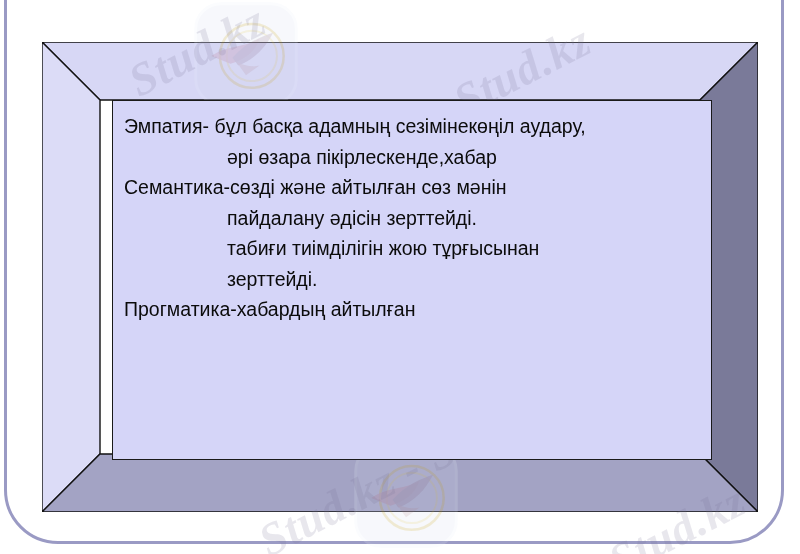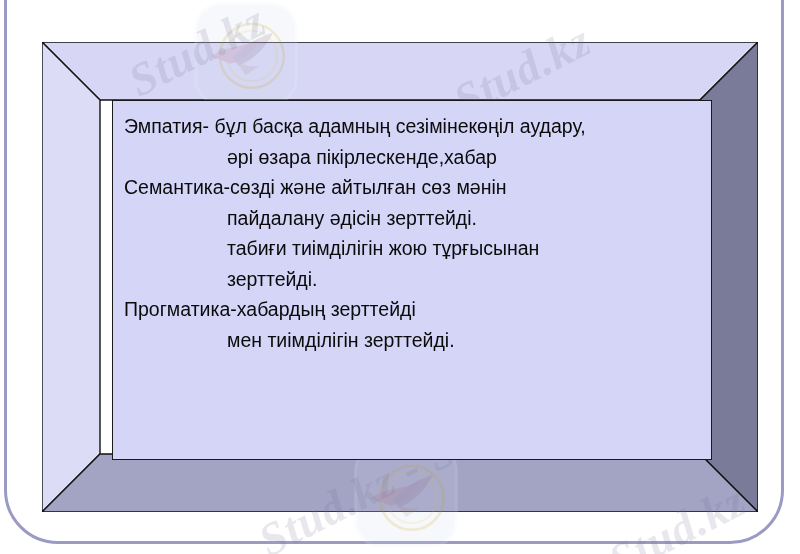--- a/index.html
+++ b/index.html
@@ -122,22 +122,21 @@
   </div>
 
   <div class="panel">
     <div class="panel-inner">
       <div class="line">Эмпатия- бұл басқа адамның сезімінекөңіл аудару,</div>
       <div class="line indent">әрі өзара пікірлескенде,хабар</div>
       <div class="line">Семантика-сөзді және айтылған сөз мәнін</div>
       <div class="line indent">пайдалану әдісін зерттейді.</div>
       <div class="line indent">табиғи тиімділігін жою тұрғысынан</div>
       <div class="line indent">зерттейді.</div>
-      <div class="line">Прогматика-хабардың зерттейді</div>
-      <div class="line indent">мен тиімділігін зерттейді.</div>
+      <div class="line">Прогматика-хабардың айтылған</div>
     </div>
   </div>
 
   <div class="watermark-layer" id="wm-layer">
       <div class="wm-logo" style="left: 188px; top: -4px;">
     <svg viewBox="0 0 120 120" xmlns="http://www.w3.org/2000/svg">
       <rect x="8" y="8" width="104" height="104" rx="26" ry="26" fill="#cfd8ec" opacity="0.55" stroke="#e8eef8" stroke-width="3"></rect>
       <circle cx="66" cy="62" r="33" fill="none" stroke="#c9b45a" stroke-width="2.6" opacity="0.8"></circle>
       <circle cx="66" cy="62" r="26" fill="none" stroke="#d8c874" stroke-width="2" opacity="0.65"></circle>
       <path d="M24 62 C 42 50, 58 54, 74 44 C 70 58, 58 66, 44 70 Z" fill="#c08a9e" opacity="0.75"></path>

